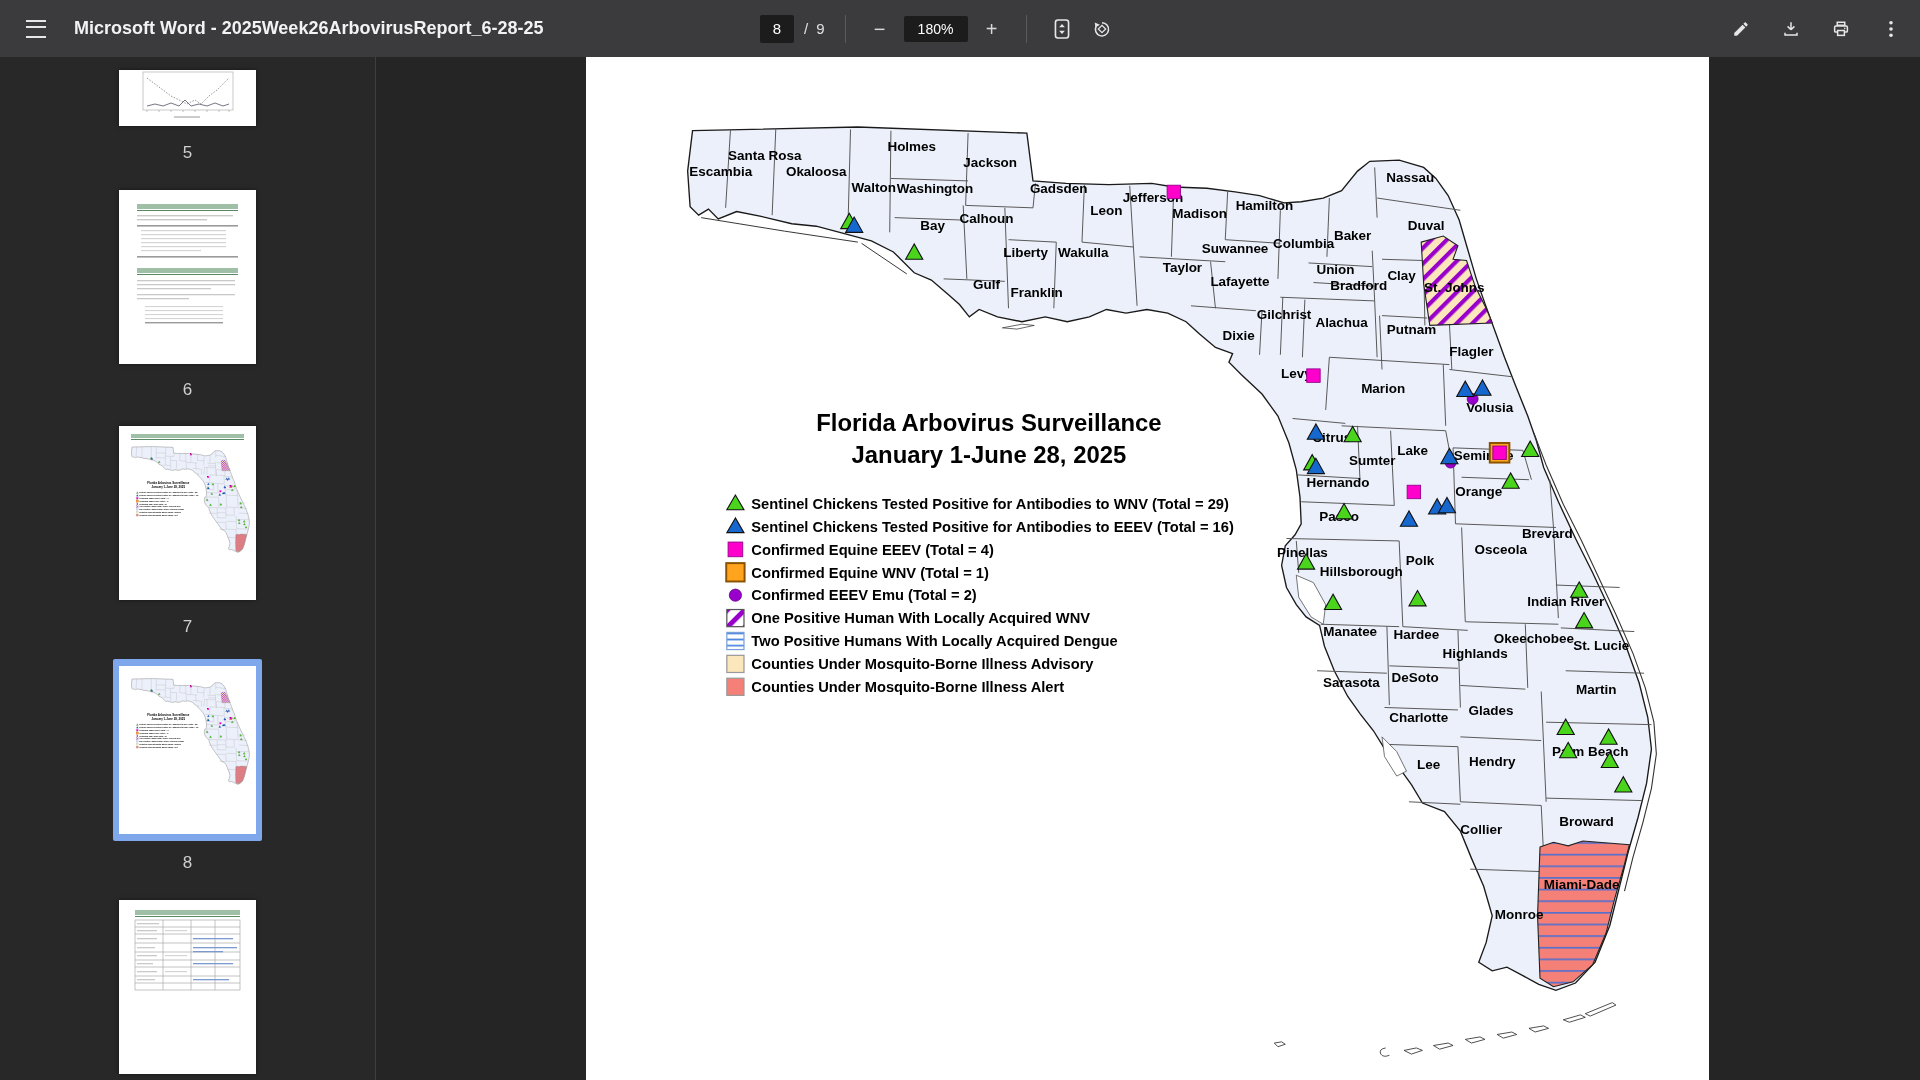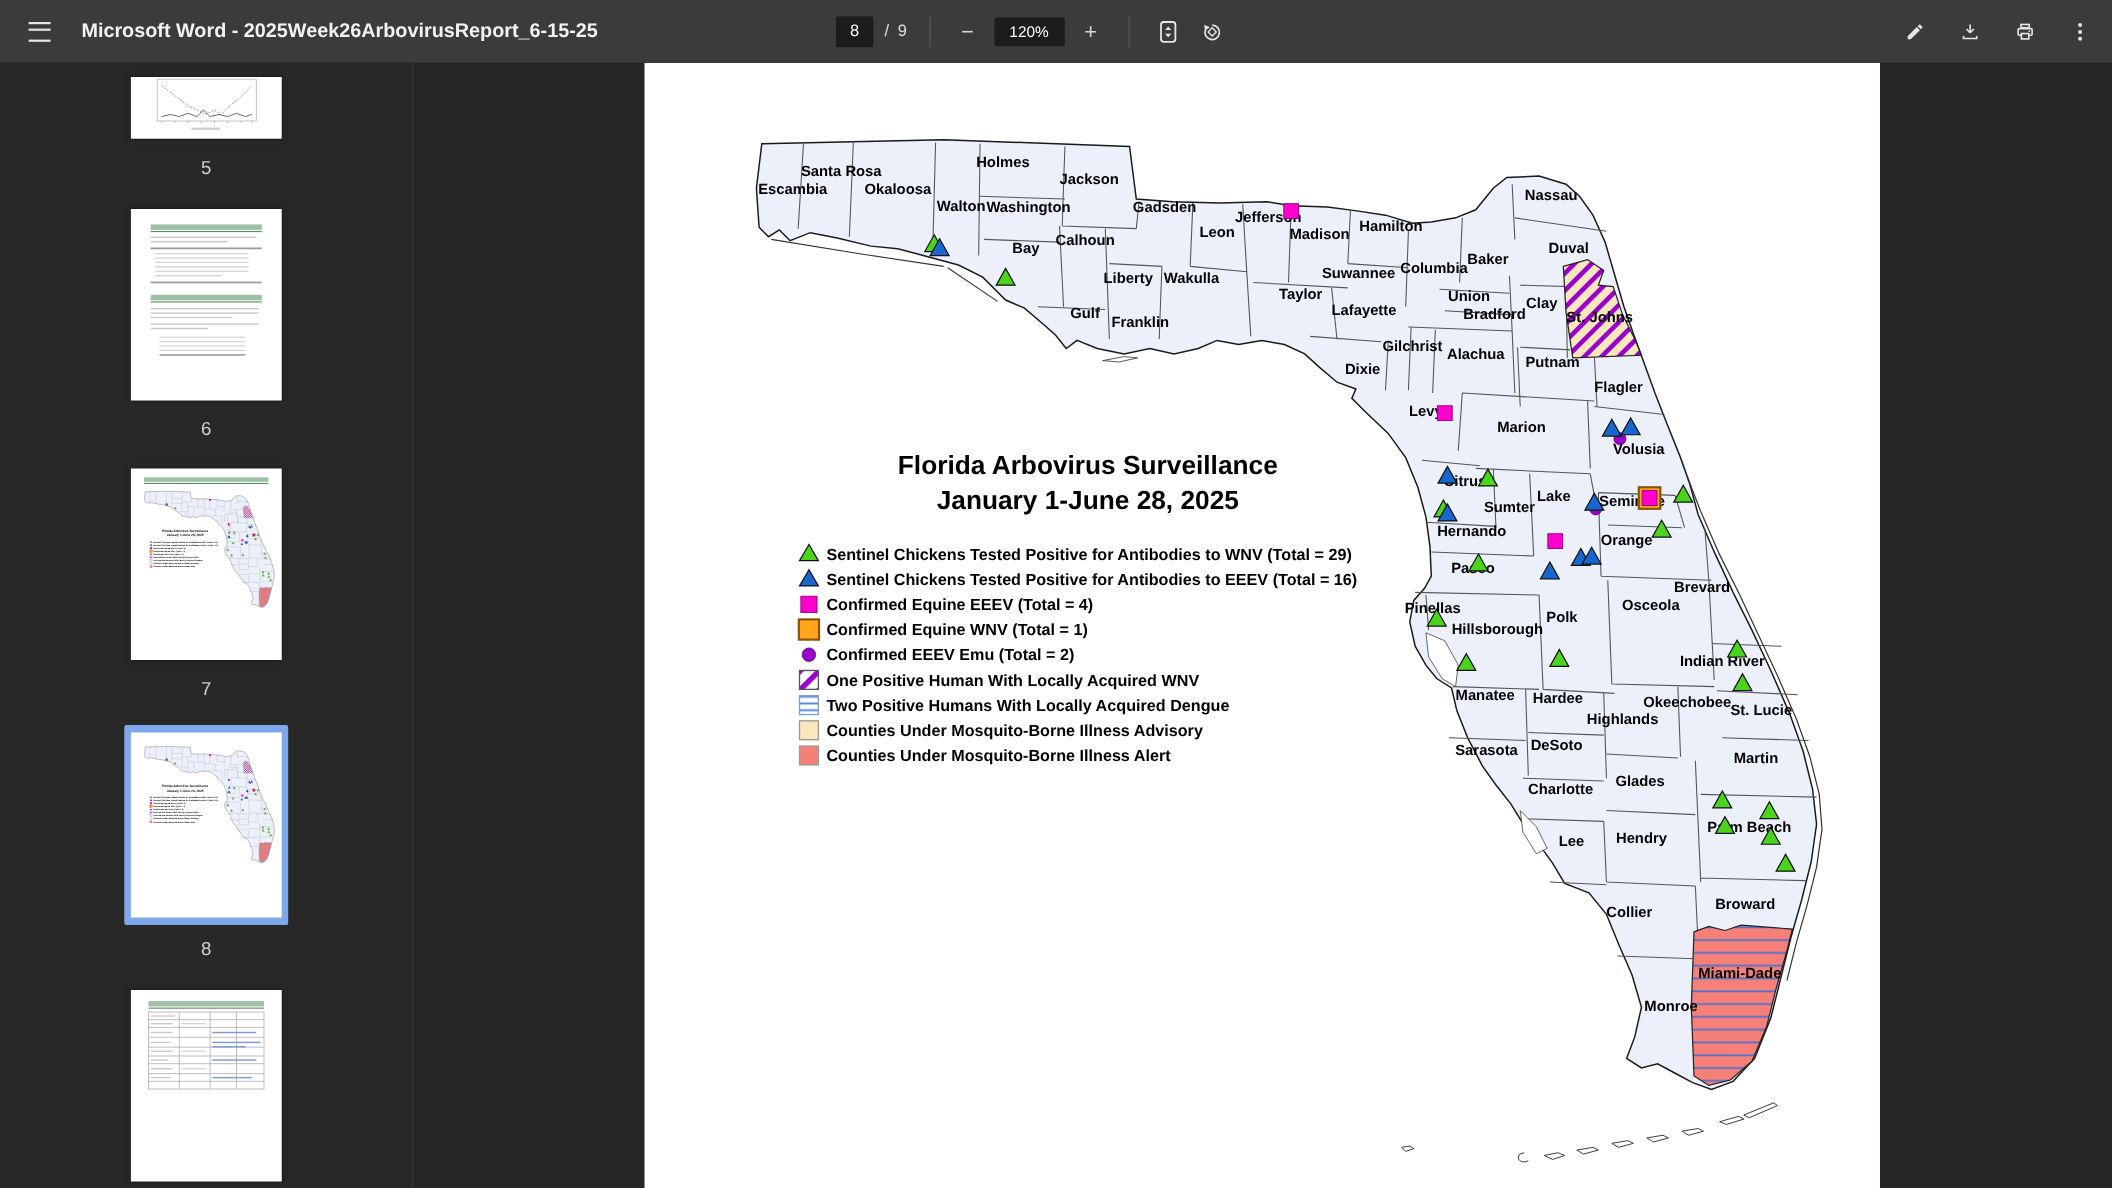--- a/index.html
+++ b/index.html
@@ -51,31 +51,31 @@
 </head>
 <body>
 
 <div class="app">
 
   <header class="toolbar">
     <div class="tb-left">
       <button class="menu-btn">
         <span class="hamburger"></span>
       </button>
-      <span class="doc-title">Microsoft Word - 2025Week26ArbovirusReport_6-15-25</span>
+      <span class="doc-title">Microsoft Word - 2025Week26ArbovirusReport_6-28-25</span>
     </div>
     <div class="tb-center">
       <input class="page-input" value="8" style="">
       <span class="page-total">
         <span>/</span>
         <span>9</span>
       </span>
       <span class="vsep"></span>
       <button class="tb-btn">−</button>
-      <span class="zoom-box">120%</span>
+      <span class="zoom-box">180%</span>
       <button class="tb-btn">+</button>
       <span class="vsep"></span>
       <button class="icon-btn">
         <svg width="22" height="26" viewBox="0 0 22 26">
           <rect x="3" y="2" width="16" height="22" rx="3" fill="none" stroke="#e6e6e6" stroke-width="2"></rect>
           <path d="M11 7 L14.5 11 H7.5 Z" fill="#e6e6e6"></path>
           <path d="M11 19 L7.5 15 H14.5 Z" fill="#e6e6e6"></path>
         </svg>
       </button>
       <button class="icon-btn">

